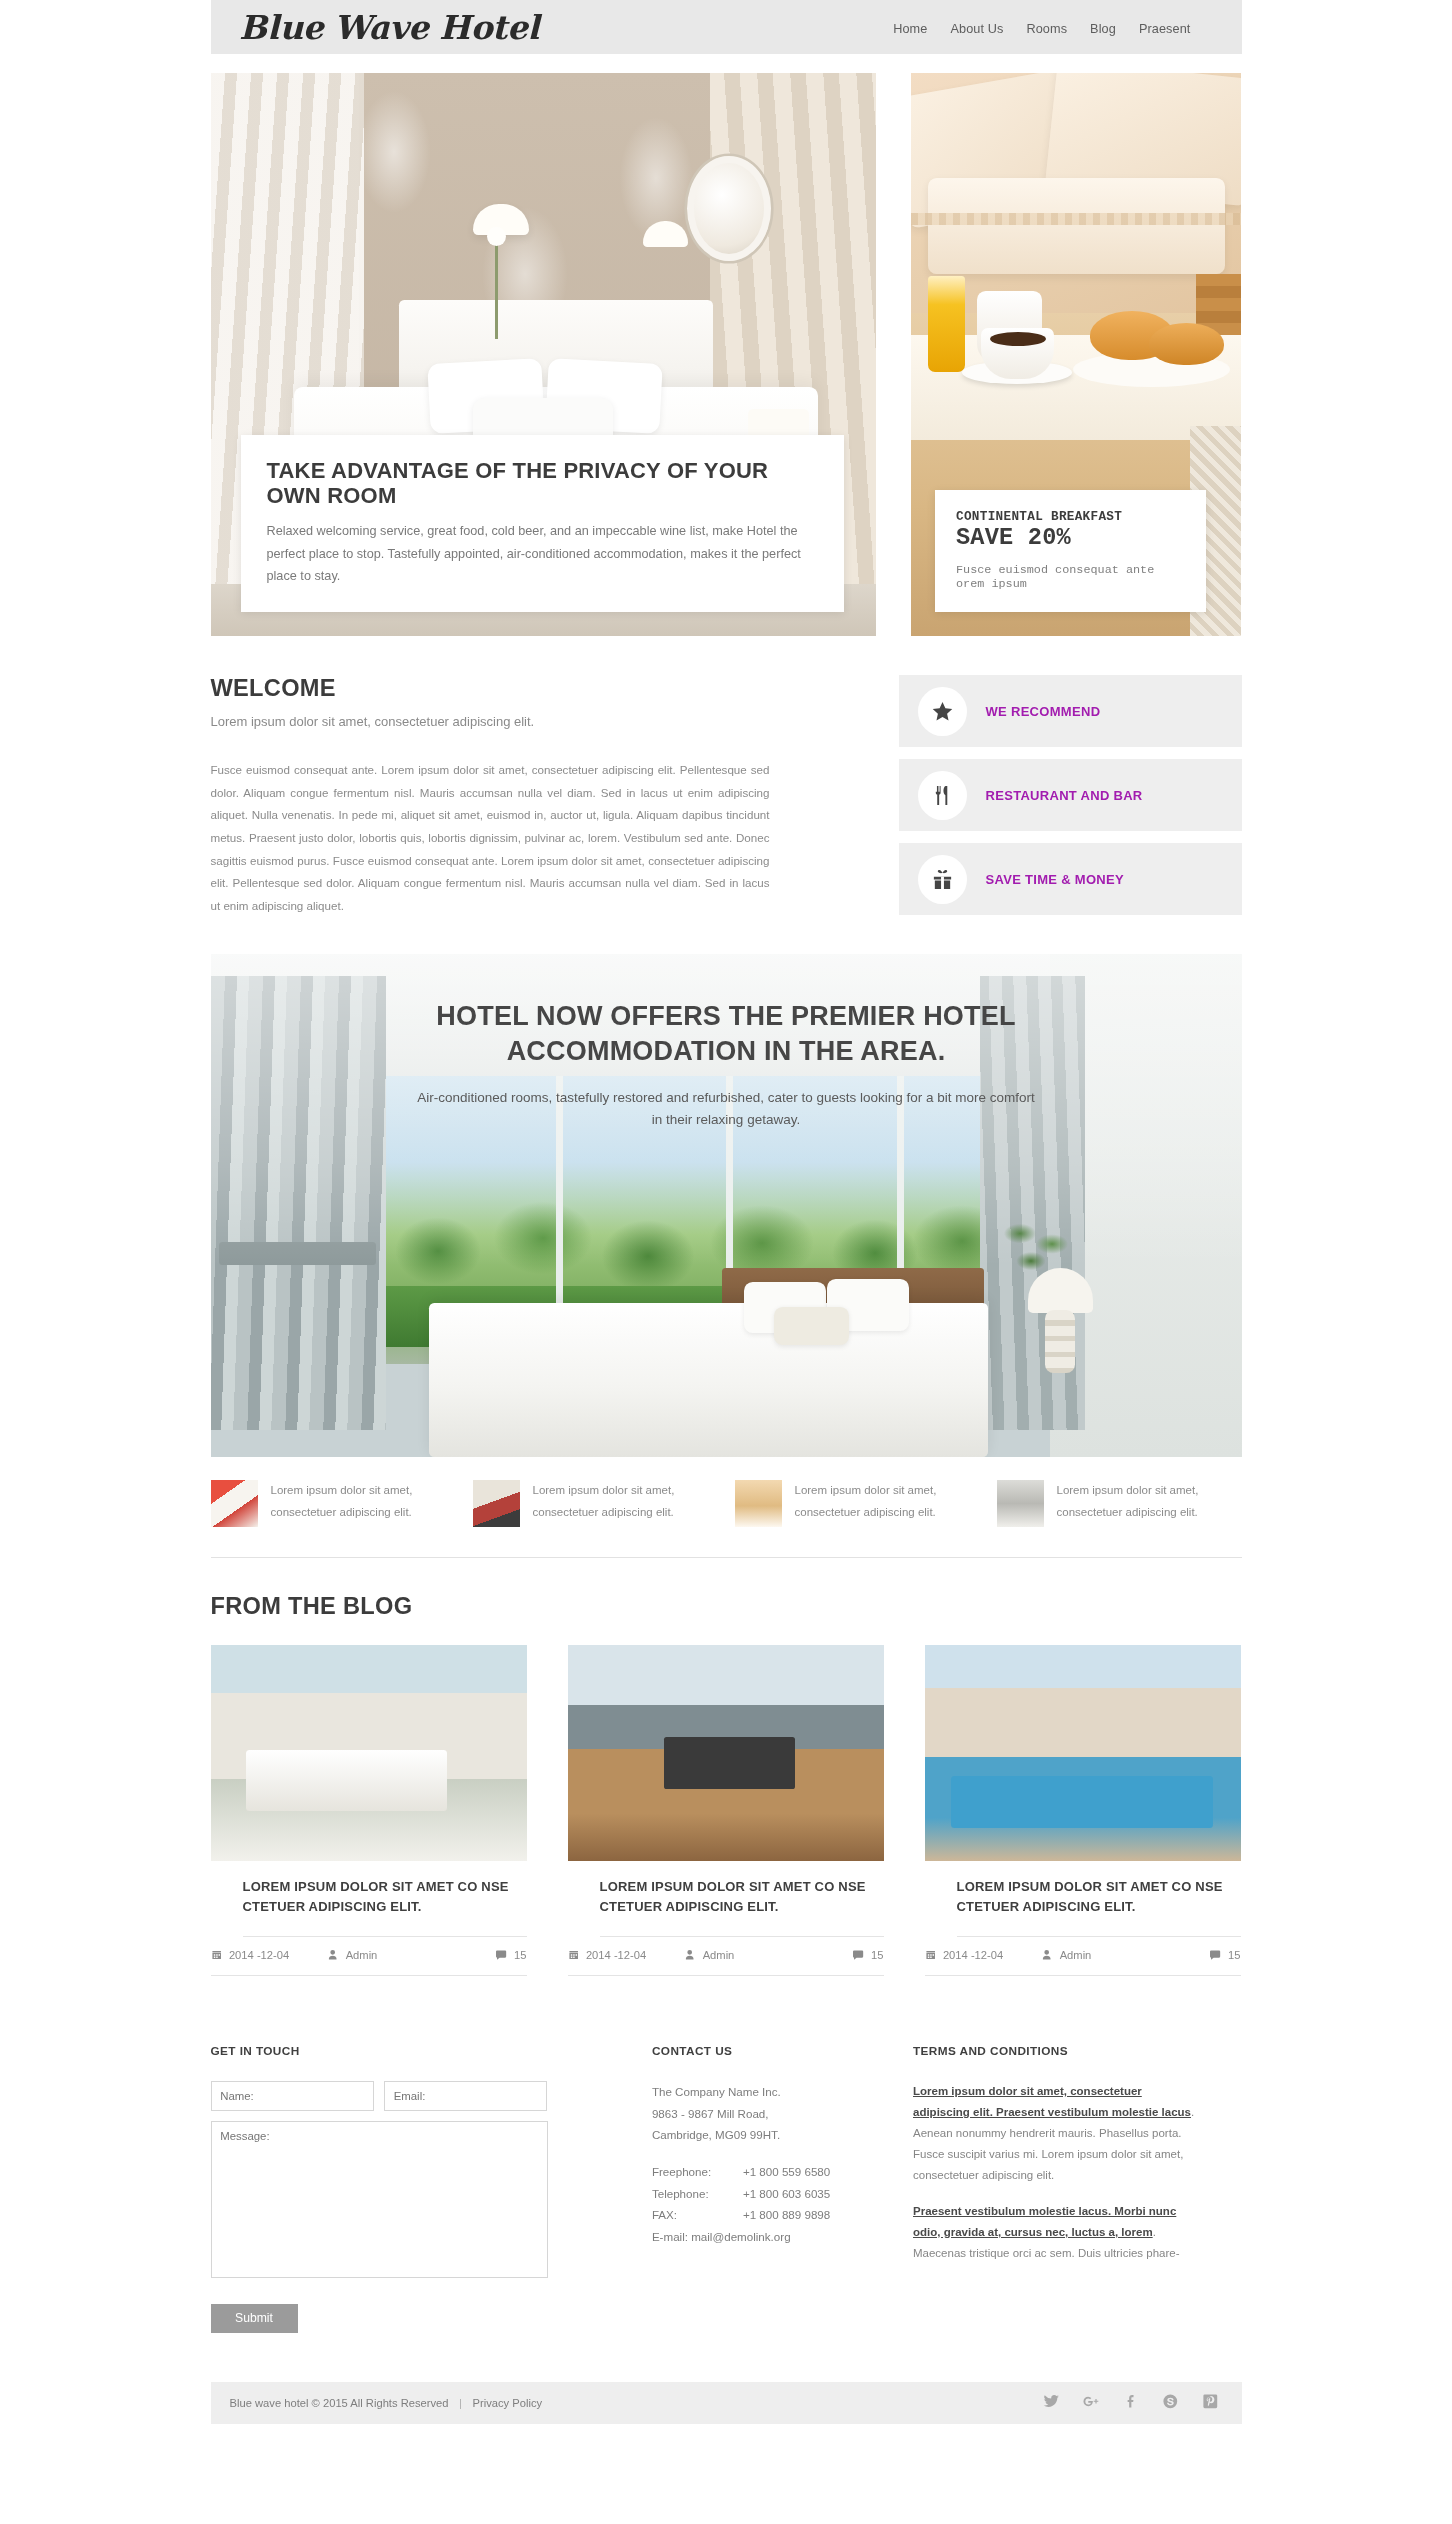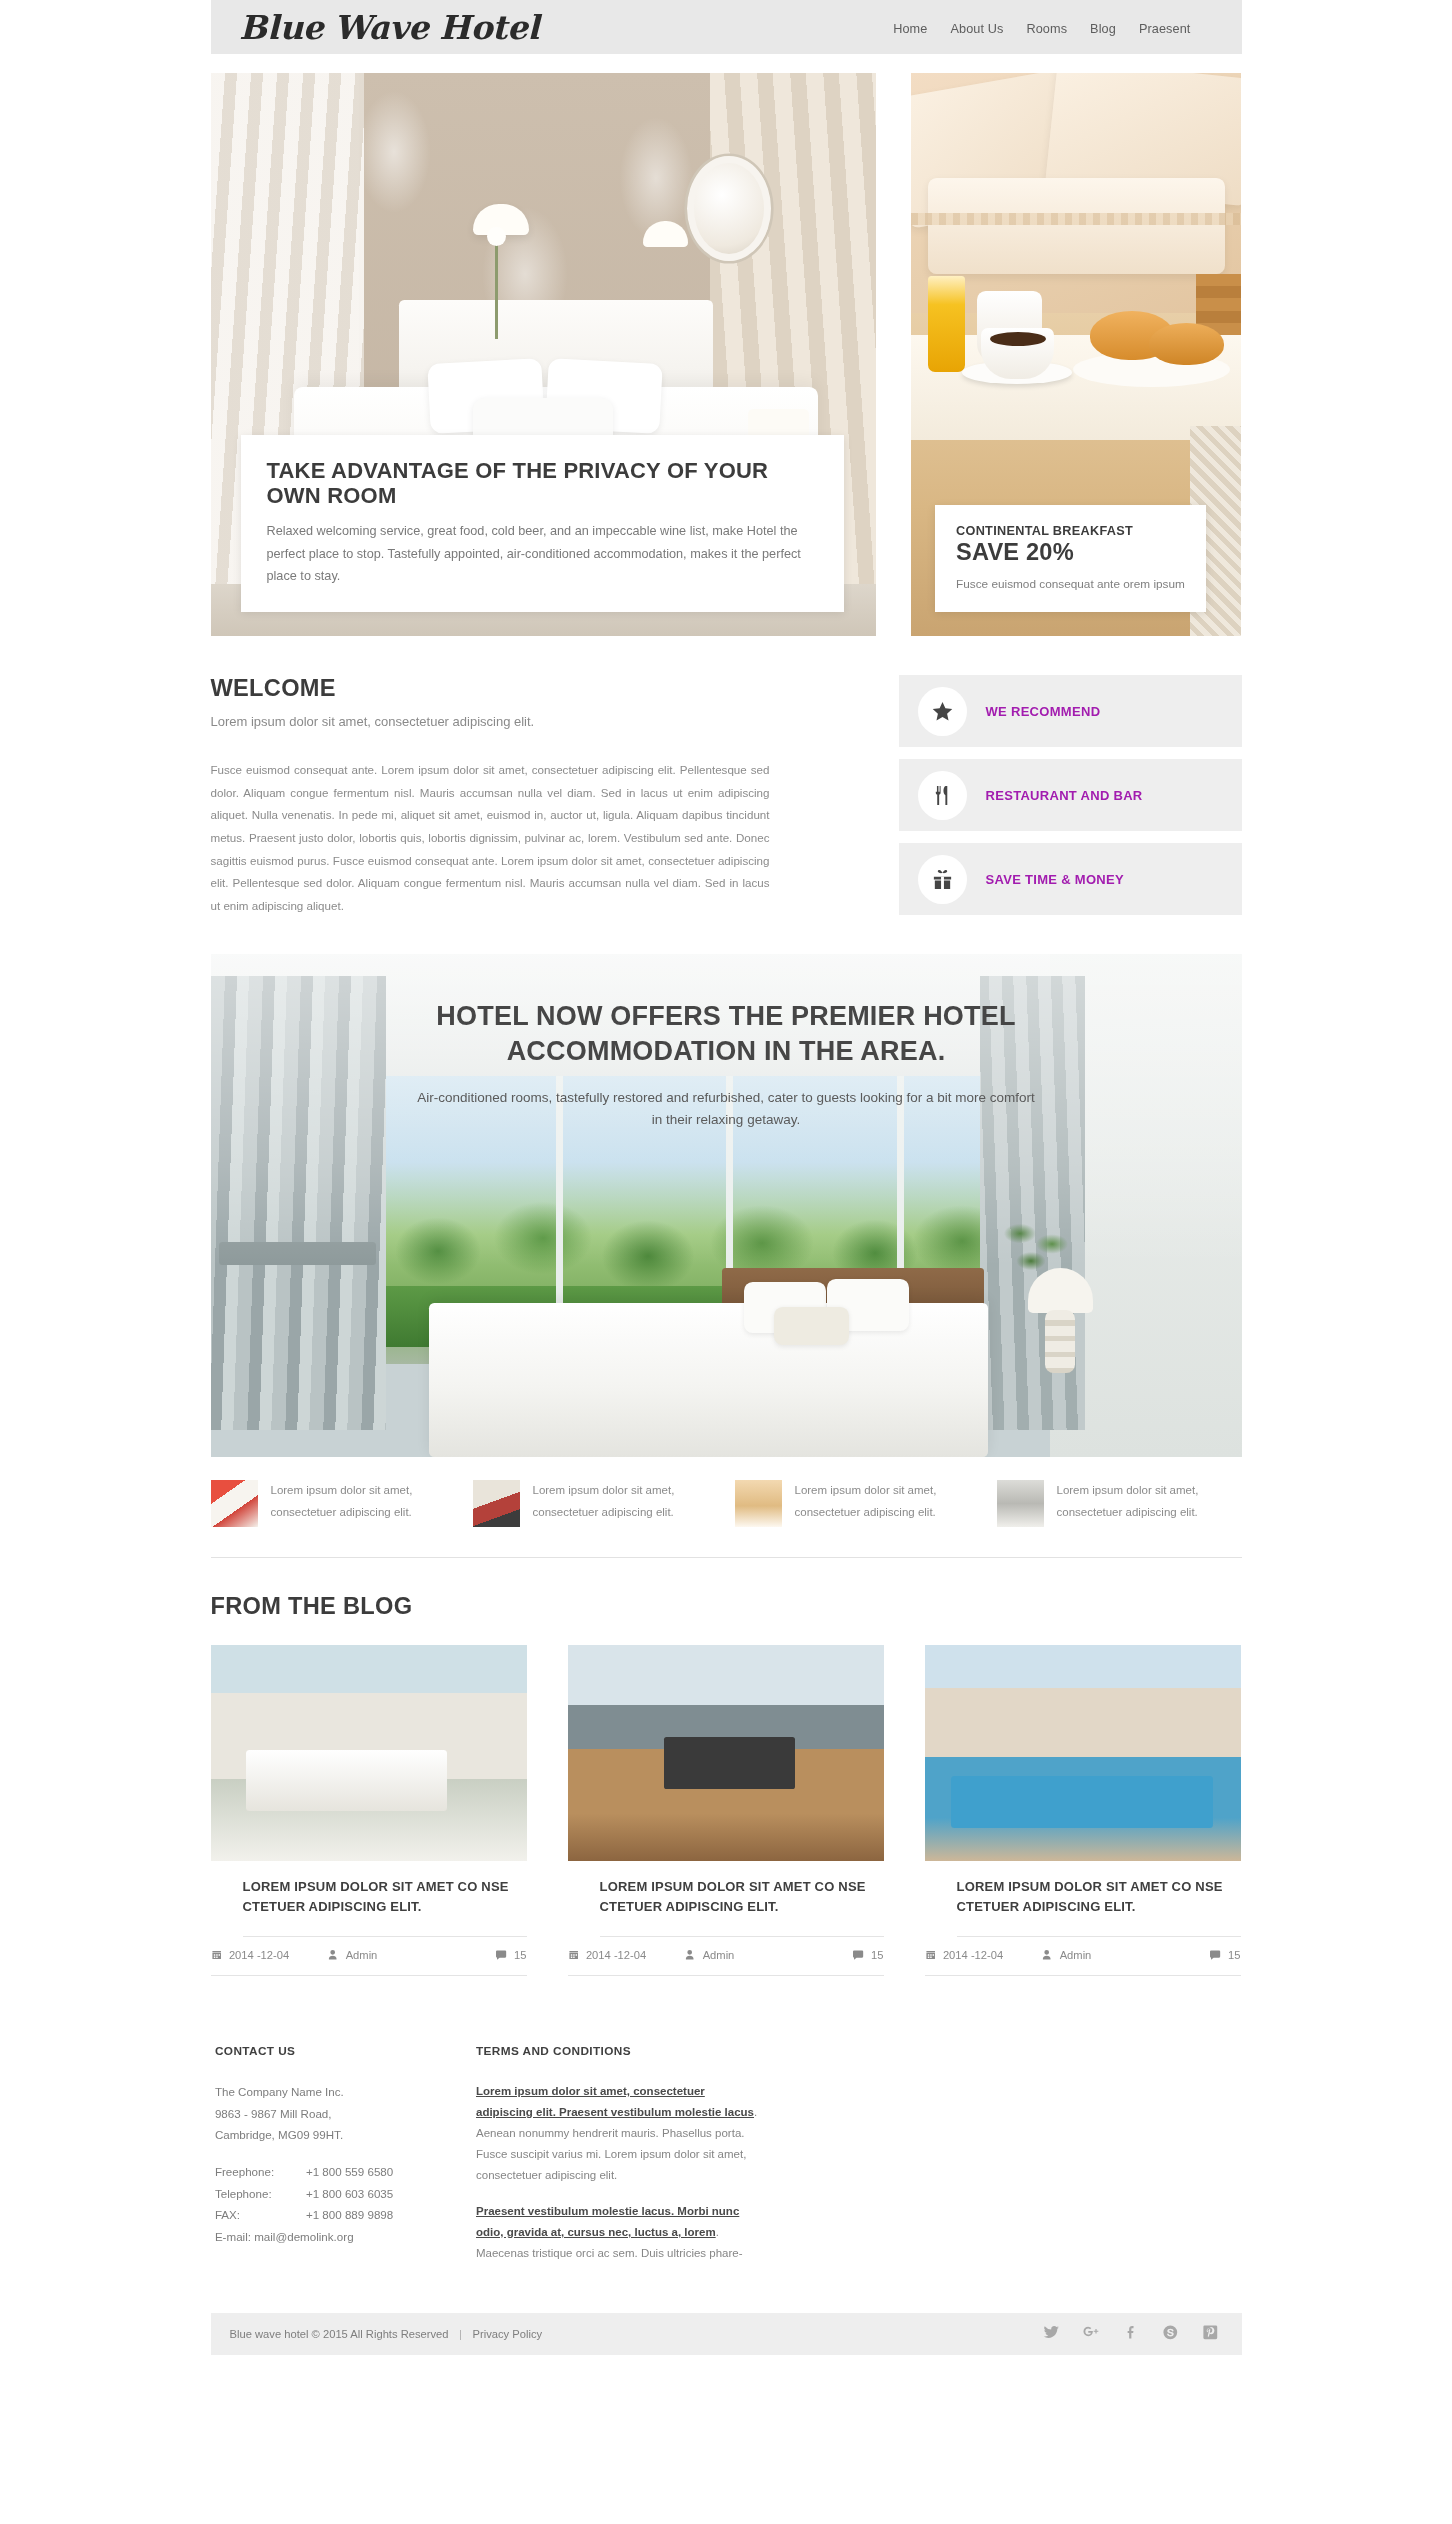--- a/index.html
+++ b/index.html
@@ -54,20 +54,21 @@
     width: 665px;
     position: relative;
     background: #efe9e2;
     overflow: hidden;
   }
   .hero-right {
     width: 330px;
     position: relative;
     background: #000000;
     overflow: hidden;
+    font-family: Liberation Mono, monospace;
   }
 
   
   .bed-scene { position: absolute; inset: 0; }
   .bs-wallpaper {
     position: absolute; left: 148px; top: 0; width: 367px; height: 489px;
     background:
       radial-gradient(ellipse 52px 87px at 35px 79px, rgba(255,255,255,.55), transparent 70%),
       radial-gradient(ellipse 61px 96px at 166px 201px, rgba(255,255,255,.5), transparent 70%),
       radial-gradient(ellipse 52px 87px at 297px 105px, rgba(255,255,255,.5), transparent 70%),
@@ -745,20 +746,31 @@
             <span>15</span>
           </div>
         </div>
       </div>
 
     </div>
   </div>
 
   <div class="footer">
 
+    <div class="fcol-form">
+      <div class="fhead">GET IN TOUCH</div>
+      <div class="form-row">
+        <input class="finput" type="text" placeholder="Name:" style="">
+        <input class="finput" type="text" placeholder="Email:" style="">
+      </div>
+      <textarea class="ftextarea" placeholder="Message:" style=""></textarea>
+      <div>
+        <button class="submit-btn">Submit</button>
+      </div>
+    </div>
 
     <div class="fcol-contact">
       <div class="fhead">CONTACT US</div>
       <div class="contact-block">
         <div>The Company Name Inc.</div>
         <div>9863 - 9867 Mill Road,</div>
         <div>Cambridge, MG09 99HT.</div>
         <div class="gap"></div>
         <div class="phone-row">
           <span class="phone-label">Freephone:</span>

